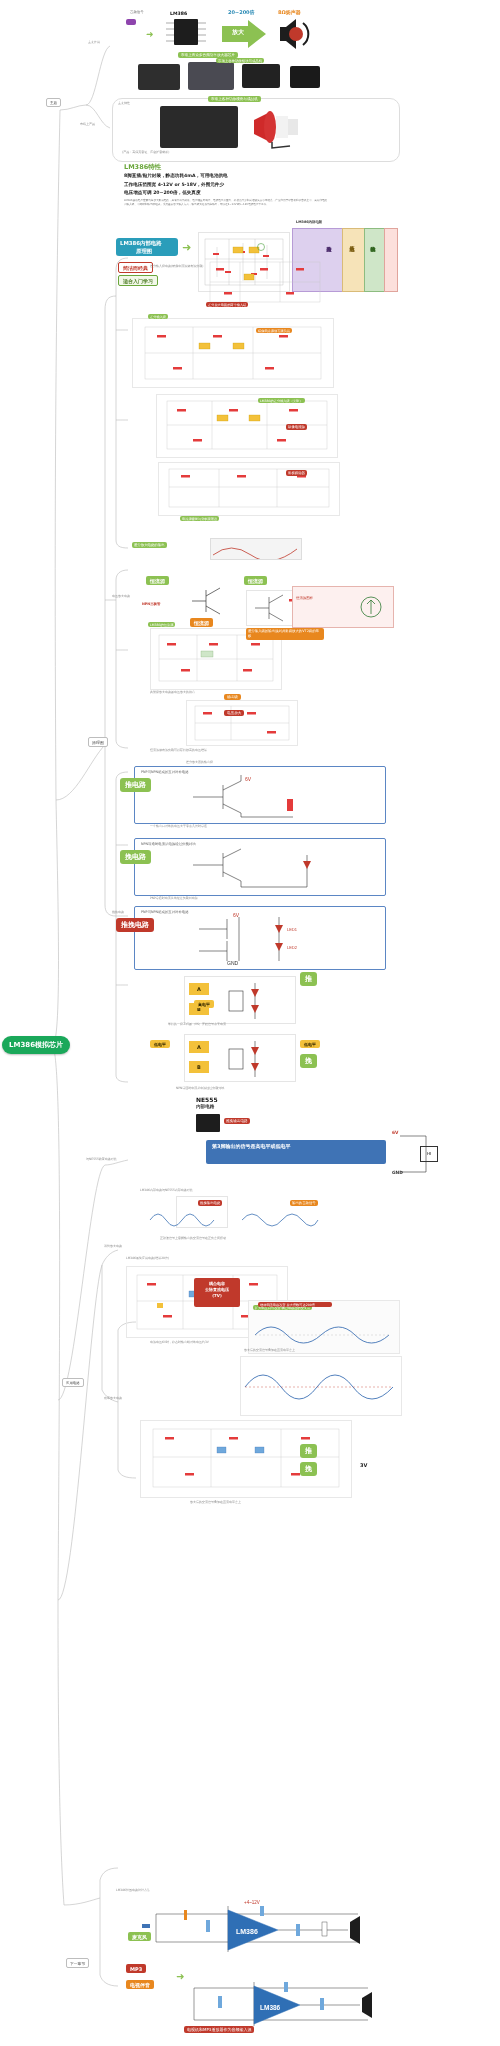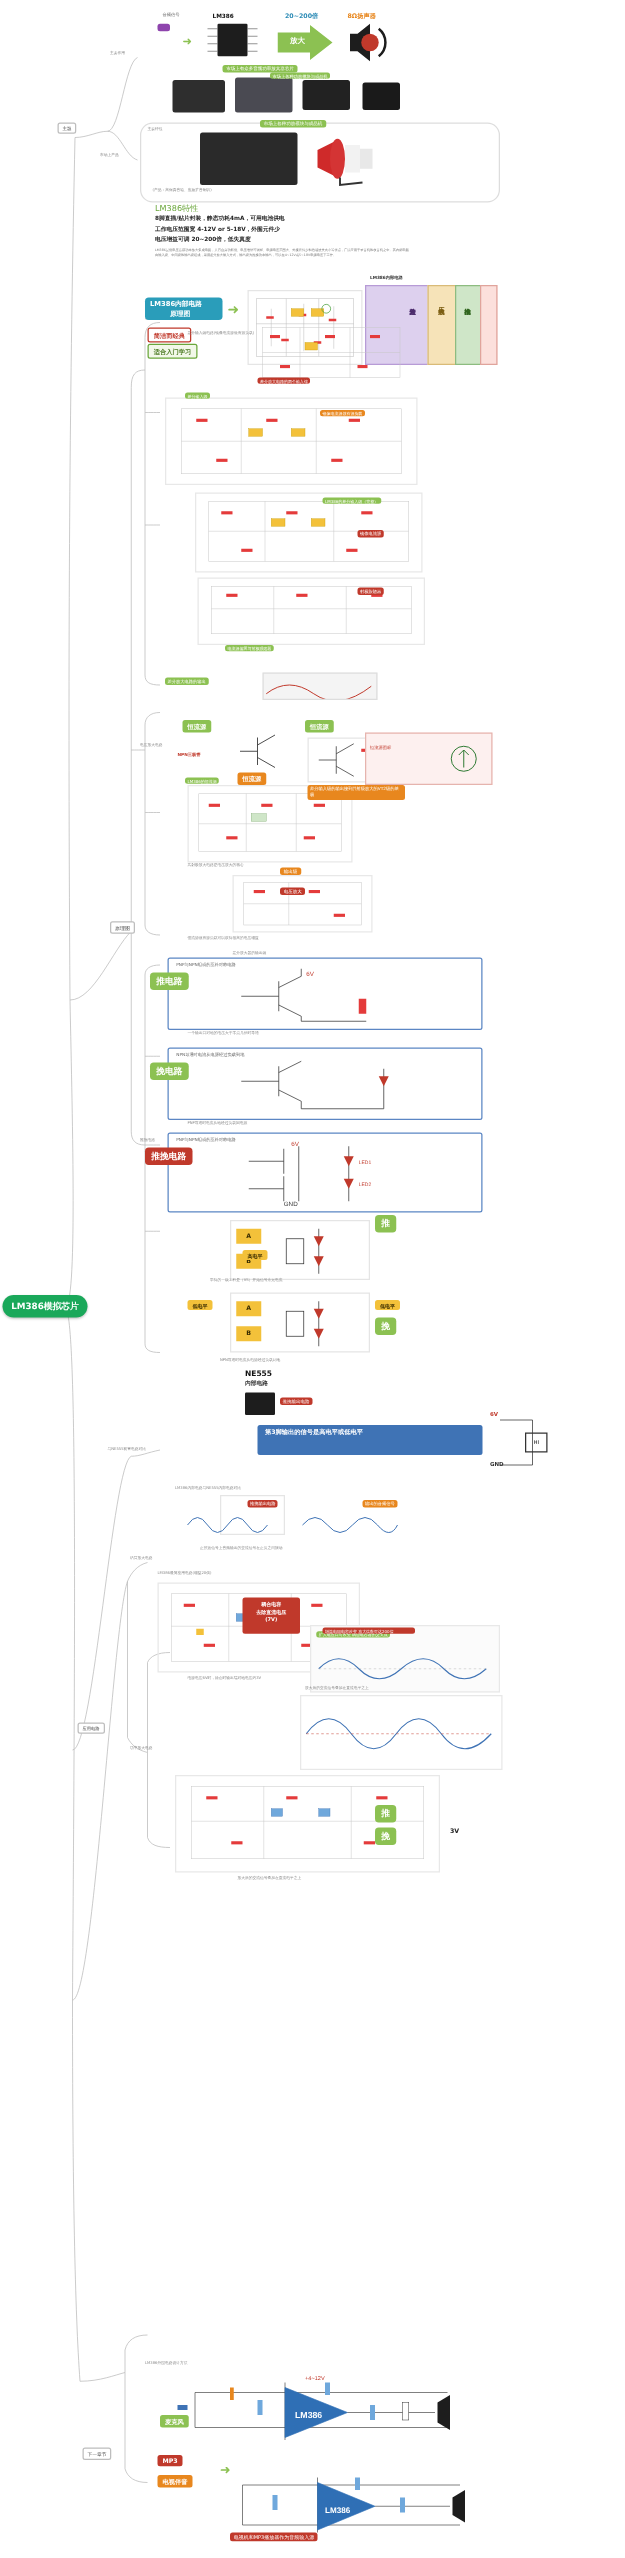--- a/index.html
+++ b/index.html
@@ -14,21 +14,21 @@
         font-weight:bold;padding:4px 7px;white-space:nowrap;box-shadow:0 1px 2px rgba(0,0,0,.25);}
   .cardline{stroke:#b9b9b9;stroke-width:.6;fill:none;}
   svg.lines{position:absolute;left:0;top:0;width:500px;height:2046px;pointer-events:none;}
   .lab{position:absolute;white-space:nowrap;}
   .grn{background:#8cc152;color:#fff;}
   .red{background:#c0392b;color:#fff;}
   .org{background:#e8871e;color:#fff;}
   .ylw{background:#f3c13a;color:#3a2d00;}
   .chip{position:absolute;background:#1d1d1d;border-radius:1px;}
   .arrowg{position:absolute;color:#8cc152;font-size:9px;line-height:1;}
-  .title-green{color:#6aa63b;font-weight:normal;}
+  .title-green{color:#6aa63b;font-weight:bold;}
   .specs{font-size:4.6px;color:#222;font-weight:bold;line-height:1.9;white-space:nowrap;}
   .para{font-size:2.6px;color:#777;line-height:1.5;width:205px;}
   .badge{font-size:4px;border-radius:2px;padding:1px 3px;white-space:nowrap;}
   .bigbadge{font-size:7px;font-weight:bold;border-radius:3px;padding:2px 5px;white-space:nowrap;}
   .med{font-size:5px;font-weight:bold;border-radius:2px;padding:1.5px 4px;white-space:nowrap;}
   .imgbox{position:absolute;background:#3a3a3a;border-radius:2px;}
 </style>
 </head>
 <body>
 

